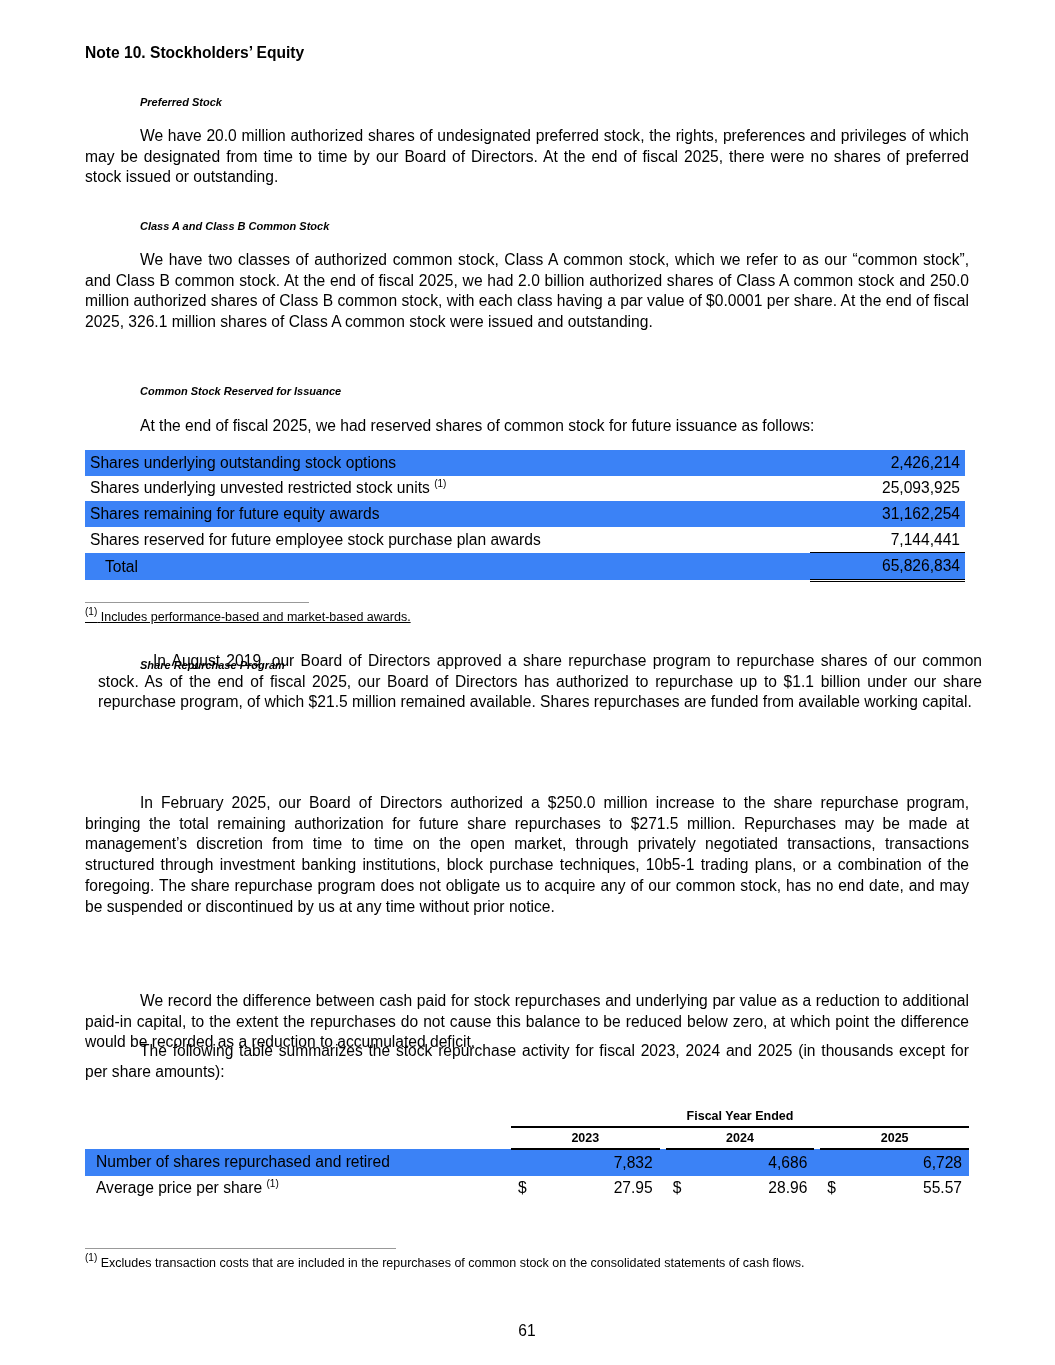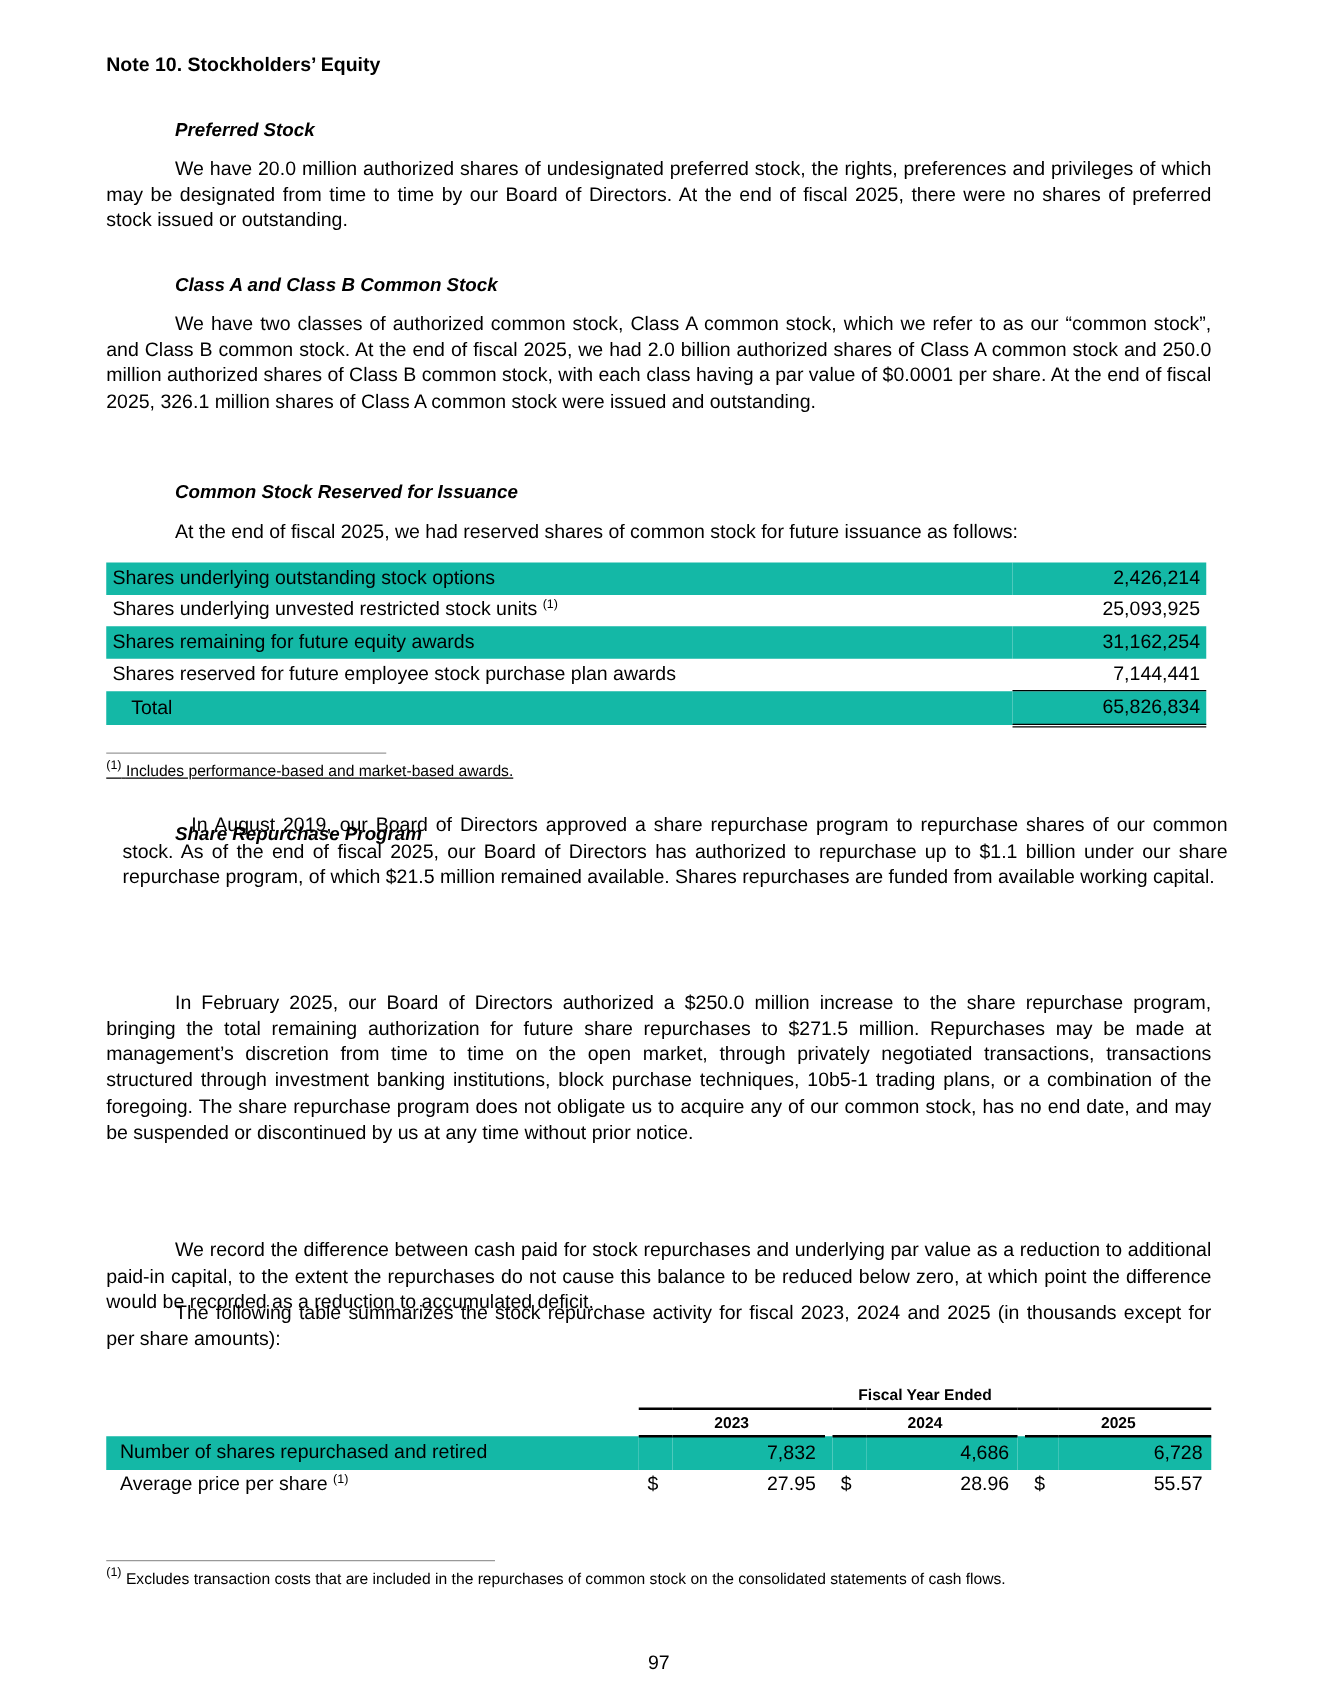--- a/index.html
+++ b/index.html
@@ -2,29 +2,29 @@
 <html><head>
 <meta charset="utf-8">
 <style>
   html, body { margin: 0; padding: 0; background: #ffffff; }
   body {
     width: 1055px; height: 1365px; position: relative; overflow: hidden;
     font-family: "Liberation Sans", sans-serif; color: #000; font-size: 15.6px;
   }
   .page { position: absolute; left: 85px; top: 0; width: 884px; }
   .note-title { position: absolute; top: 44px; left: 0; font-weight: bold; font-size: 15.6px; }
-  .subhead { position: absolute; left: 55px; font-weight: bold; font-style: italic; font-size: 15px; }
+  .subhead { position: absolute; left: 55px; font-weight: bold; font-style: italic; font-size: 11px; }
   .para {
     position: absolute; left: 0; width: 884px; text-align: justify;
     line-height: 20.7px; text-indent: 55px; margin: 0;
   }
   table { border-collapse: collapse; }
   .reserve-table { position: absolute; left: 0; top: 450px; width: 880px; }
   .reserve-table td { height: 25.6px; padding: 0 5px; font-size: 15.6px; vertical-align: middle; }
-  .shade td { background: #14b8a6; }
+  .shade td { background: #3b82f6; }
   .num { text-align: right; width: 145px; }
   .num.under { border-bottom: 1px solid #000; }
   .num.dbl { border-bottom: 3px double #000; }
   sup { font-size: 10px; vertical-align: 6px; line-height: 0; }
   .fn-rule { position: absolute; left: 0; height: 1px; background: #999; }
   .footnote { position: absolute; left: 0; font-size: 12.5px; }
   .rep-table { position: absolute; left: 0; top: 1106px; width: 884px; }
   .rep-table td { font-size: 15.6px; height: 25.6px; padding: 0; vertical-align: middle; }
   .rep-table .hdr td { height: 20px; font-size: 12.5px; font-weight: bold; text-align: center; }
   .rep-table .label { padding-left: 11px; width: 415px; }
@@ -124,14 +124,14 @@
       <td class="val">55.57</td>
     </tr>
   </tbody>
     </table>
 
   <div class="fn-rule" style="top:1248px; width:311px;"></div>
   <div class="footnote" style="top:1256px;">
     <sup>(1)</sup> <span>Excludes transaction costs that are included in the repurchases of common stock on the consolidated statements of cash flows.</span>
   </div>
 
-  <div class="page-num">97</div>
+  <div class="page-num">61</div>
 </div>
 
 </body></html>

